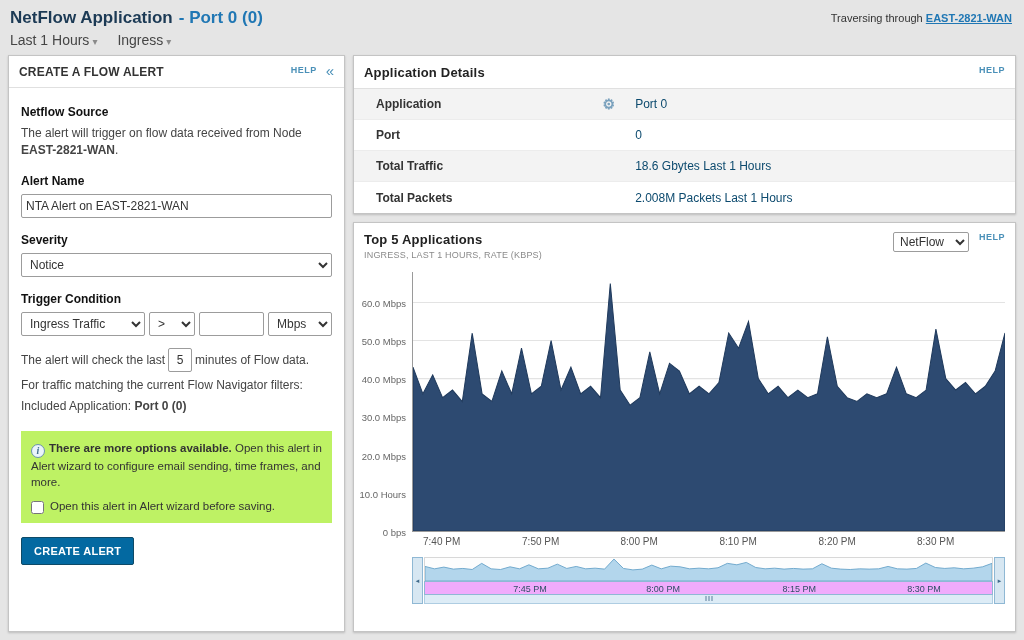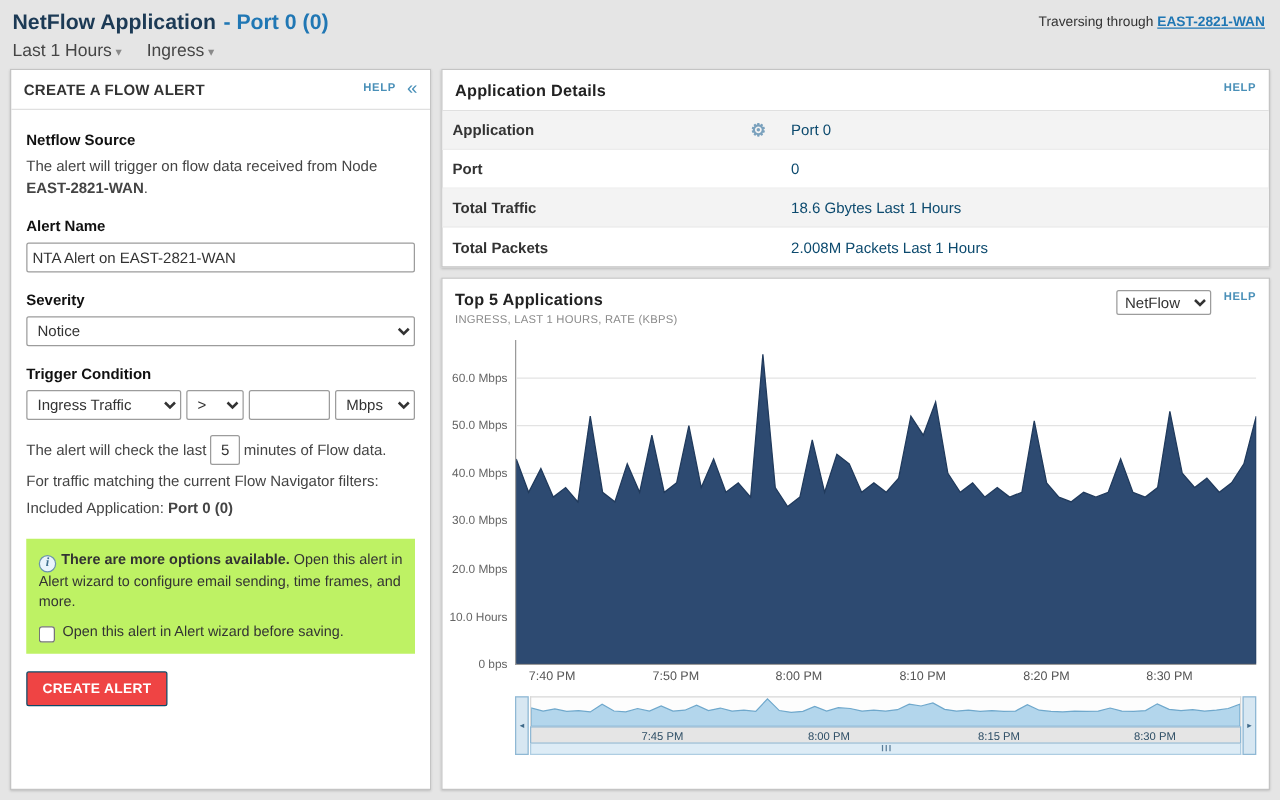--- a/index.html
+++ b/index.html
@@ -57,26 +57,26 @@
   .check-line { margin:0 0 14px; }
   .filters-text { margin-top:10px; }
   .included { margin:7px 0 0 11px; }
   .info-box { background:#bef264; margin-top:16px; padding:9px 10px; font-size:11.5px; color:#333; }
   .info-box p { margin:0; line-height:1.4; }
   .info-icon { display:inline-block; width:14px; height:14px; border:1px solid #6b93ad; border-radius:50%;
                text-align:center; line-height:12px; font:italic bold 10px "Liberation Serif", serif;
                color:#41708f; margin-right:4px; vertical-align:-2px; background:#eaf4fb; }
   .cb-row { display:flex; gap:6px; margin-top:10px; align-items:flex-start; font-size:11.5px; cursor:pointer; }
   .cb-row input { margin:1px 0 0; flex:none; }
-  .create-btn { margin-top:14px; background:#ef4444; border:1px solid #0e4a67; border-radius:2px;
+  .create-btn { margin-top:14px; background:#0369a1; border:1px solid #0e4a67; border-radius:2px;
                 color:#fff; font-weight:bold; font-size:11px; letter-spacing:.3px;
                 padding:7px 12px; cursor:pointer; font-family:inherit; }
 
   
-  .drow { display:flex; align-items:center; height:31px; padding:0 8px; font-size:12px;
+  .drow { display:flex; align-items:center; height:31px; padding:0 22px; font-size:12px;
           border-bottom:1px solid #ececec; }
   .drow:last-child { border-bottom:none; }
   .drow.alt { background:#f3f3f3; }
   .dlabel { width:42%; flex:none; font-weight:bold; color:#333; display:flex;
             justify-content:space-between; align-items:center; padding-right:20px; }
   .dvalue { color:#0c4a6e; }
   .gear { color:#7aa1bd; font-size:14px; cursor:pointer; line-height:1; }
 
   
   .chart-hdr { border-bottom:none; padding-bottom:4px; }
@@ -90,21 +90,21 @@
                   font-size:9.5px; color:#666; white-space:nowrap; }
   .plot { flex:1; min-width:0; display:flex; flex-direction:column; }
   .plot-area { height:260px; background:#fff; border-left:1px solid #9a9a9a; border-bottom:1px solid #9a9a9a; }
   .plot-area svg { display:block; width:100%; height:100%; }
   .x-labels { position:relative; height:18px; margin-top:3px; }
   .x-labels div { position:absolute; top:1px; transform:translateX(-50%);
                   font-size:10px; color:#555; white-space:nowrap; }
   .brush { position:relative; margin-top:4px; padding:0 12px; }
   #brush-chart { display:block; width:100%; height:24px; background:#fdfdfd;
                  border:1px solid #d8d8d8; border-bottom:none; }
-  .brush-bar { position:relative; height:14px; background:#e5e5e5; border:1px solid #8fb8d4; }
+  .brush-bar { position:relative; height:14px; background:#f0abfc; border:1px solid #8fb8d4; }
   .brush-bar div { position:absolute; top:2px; transform:translateX(-50%);
                    font-size:9px; color:#2f4f66; white-space:nowrap; }
   .brush-scroll { position:relative; height:9px; background:#ddecf6; border:1px solid #aecde2; border-top:none; }
   .grip { position:absolute; left:50%; top:1px; transform:translateX(-50%); display:flex; gap:2px; cursor:pointer; }
   .grip i { width:1px; height:5px; background:#5a7d99; display:block; }
   .handle { position:absolute; top:0; bottom:0; width:11px; background:#d7e7f2; border:1px solid #8fb8d4;
             color:#3f6a8a; font-size:6px; display:flex; align-items:center; justify-content:center;
             cursor:ew-resize; }
   .hl { left:0; } .hr { right:0; }
 </style>

